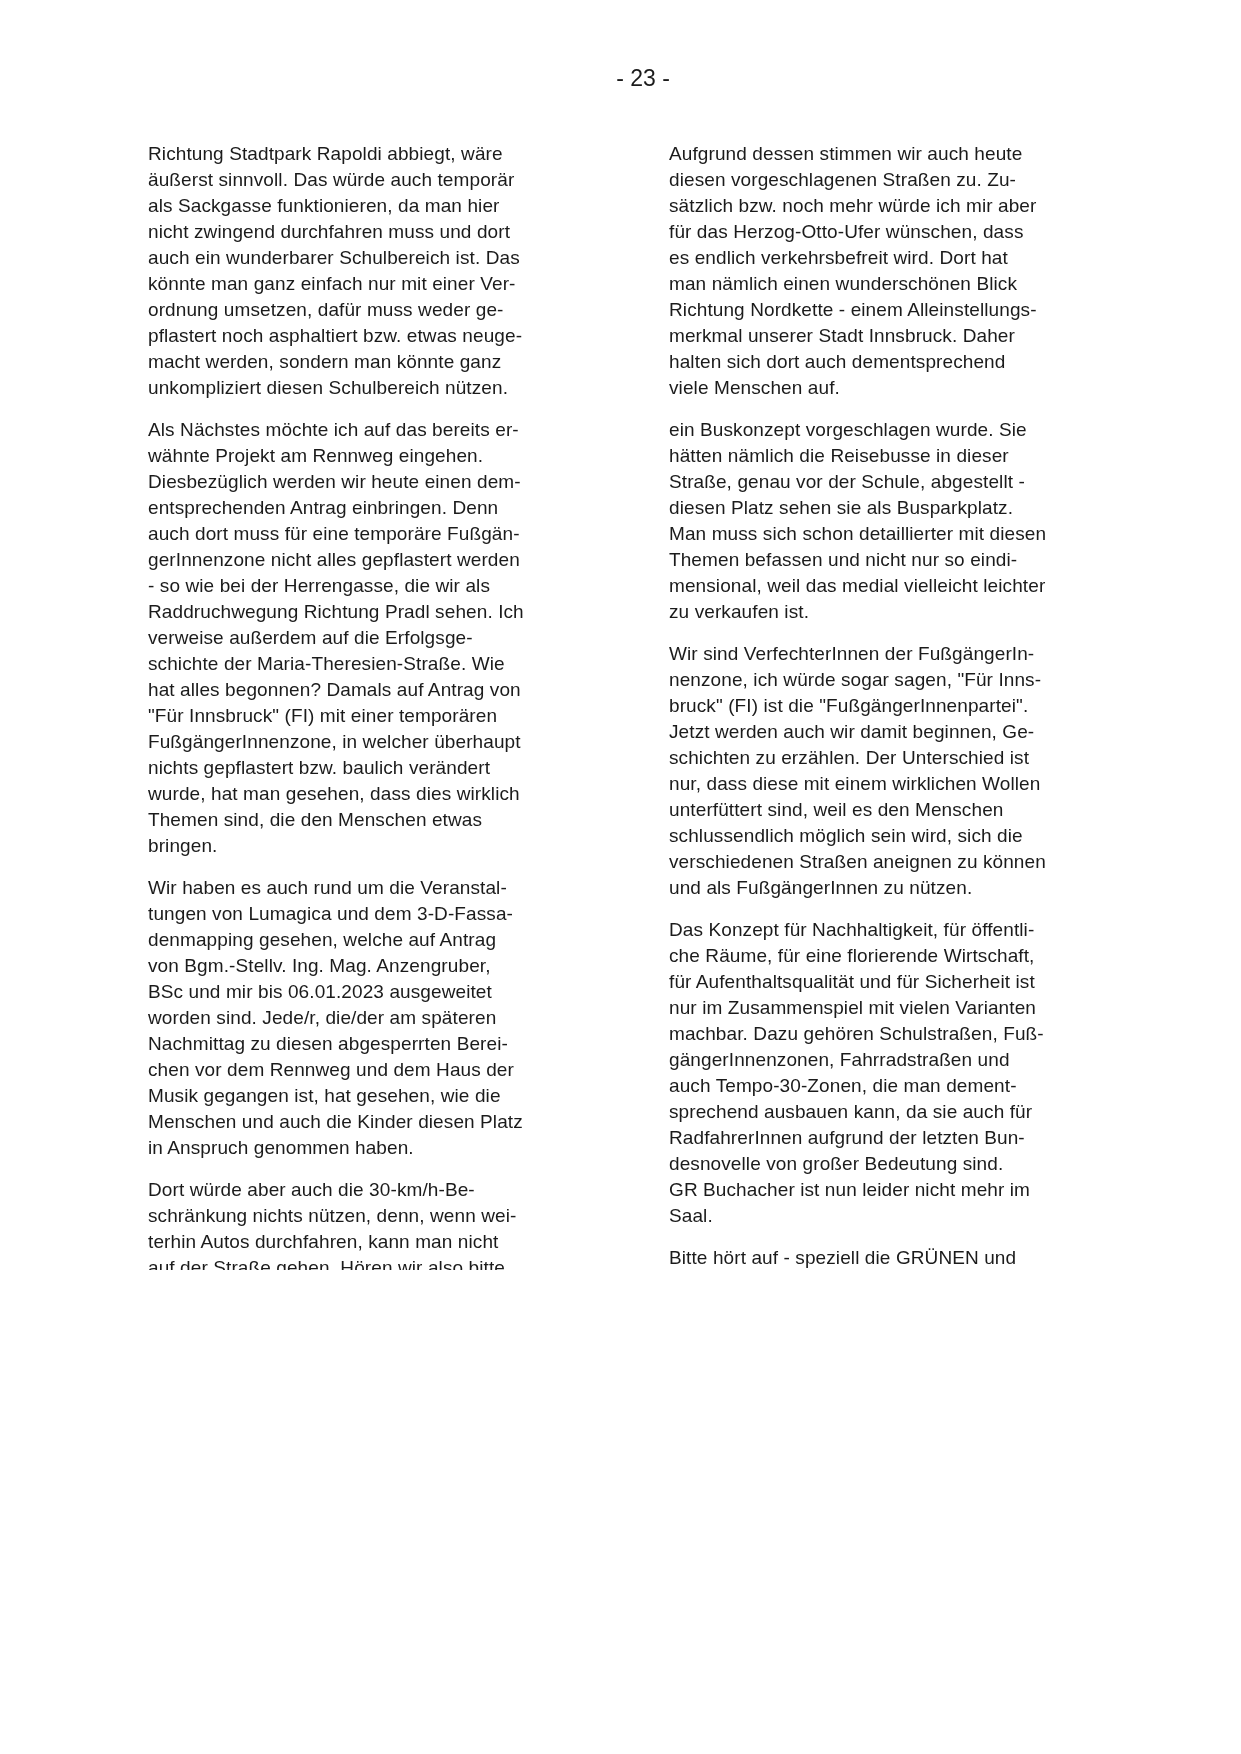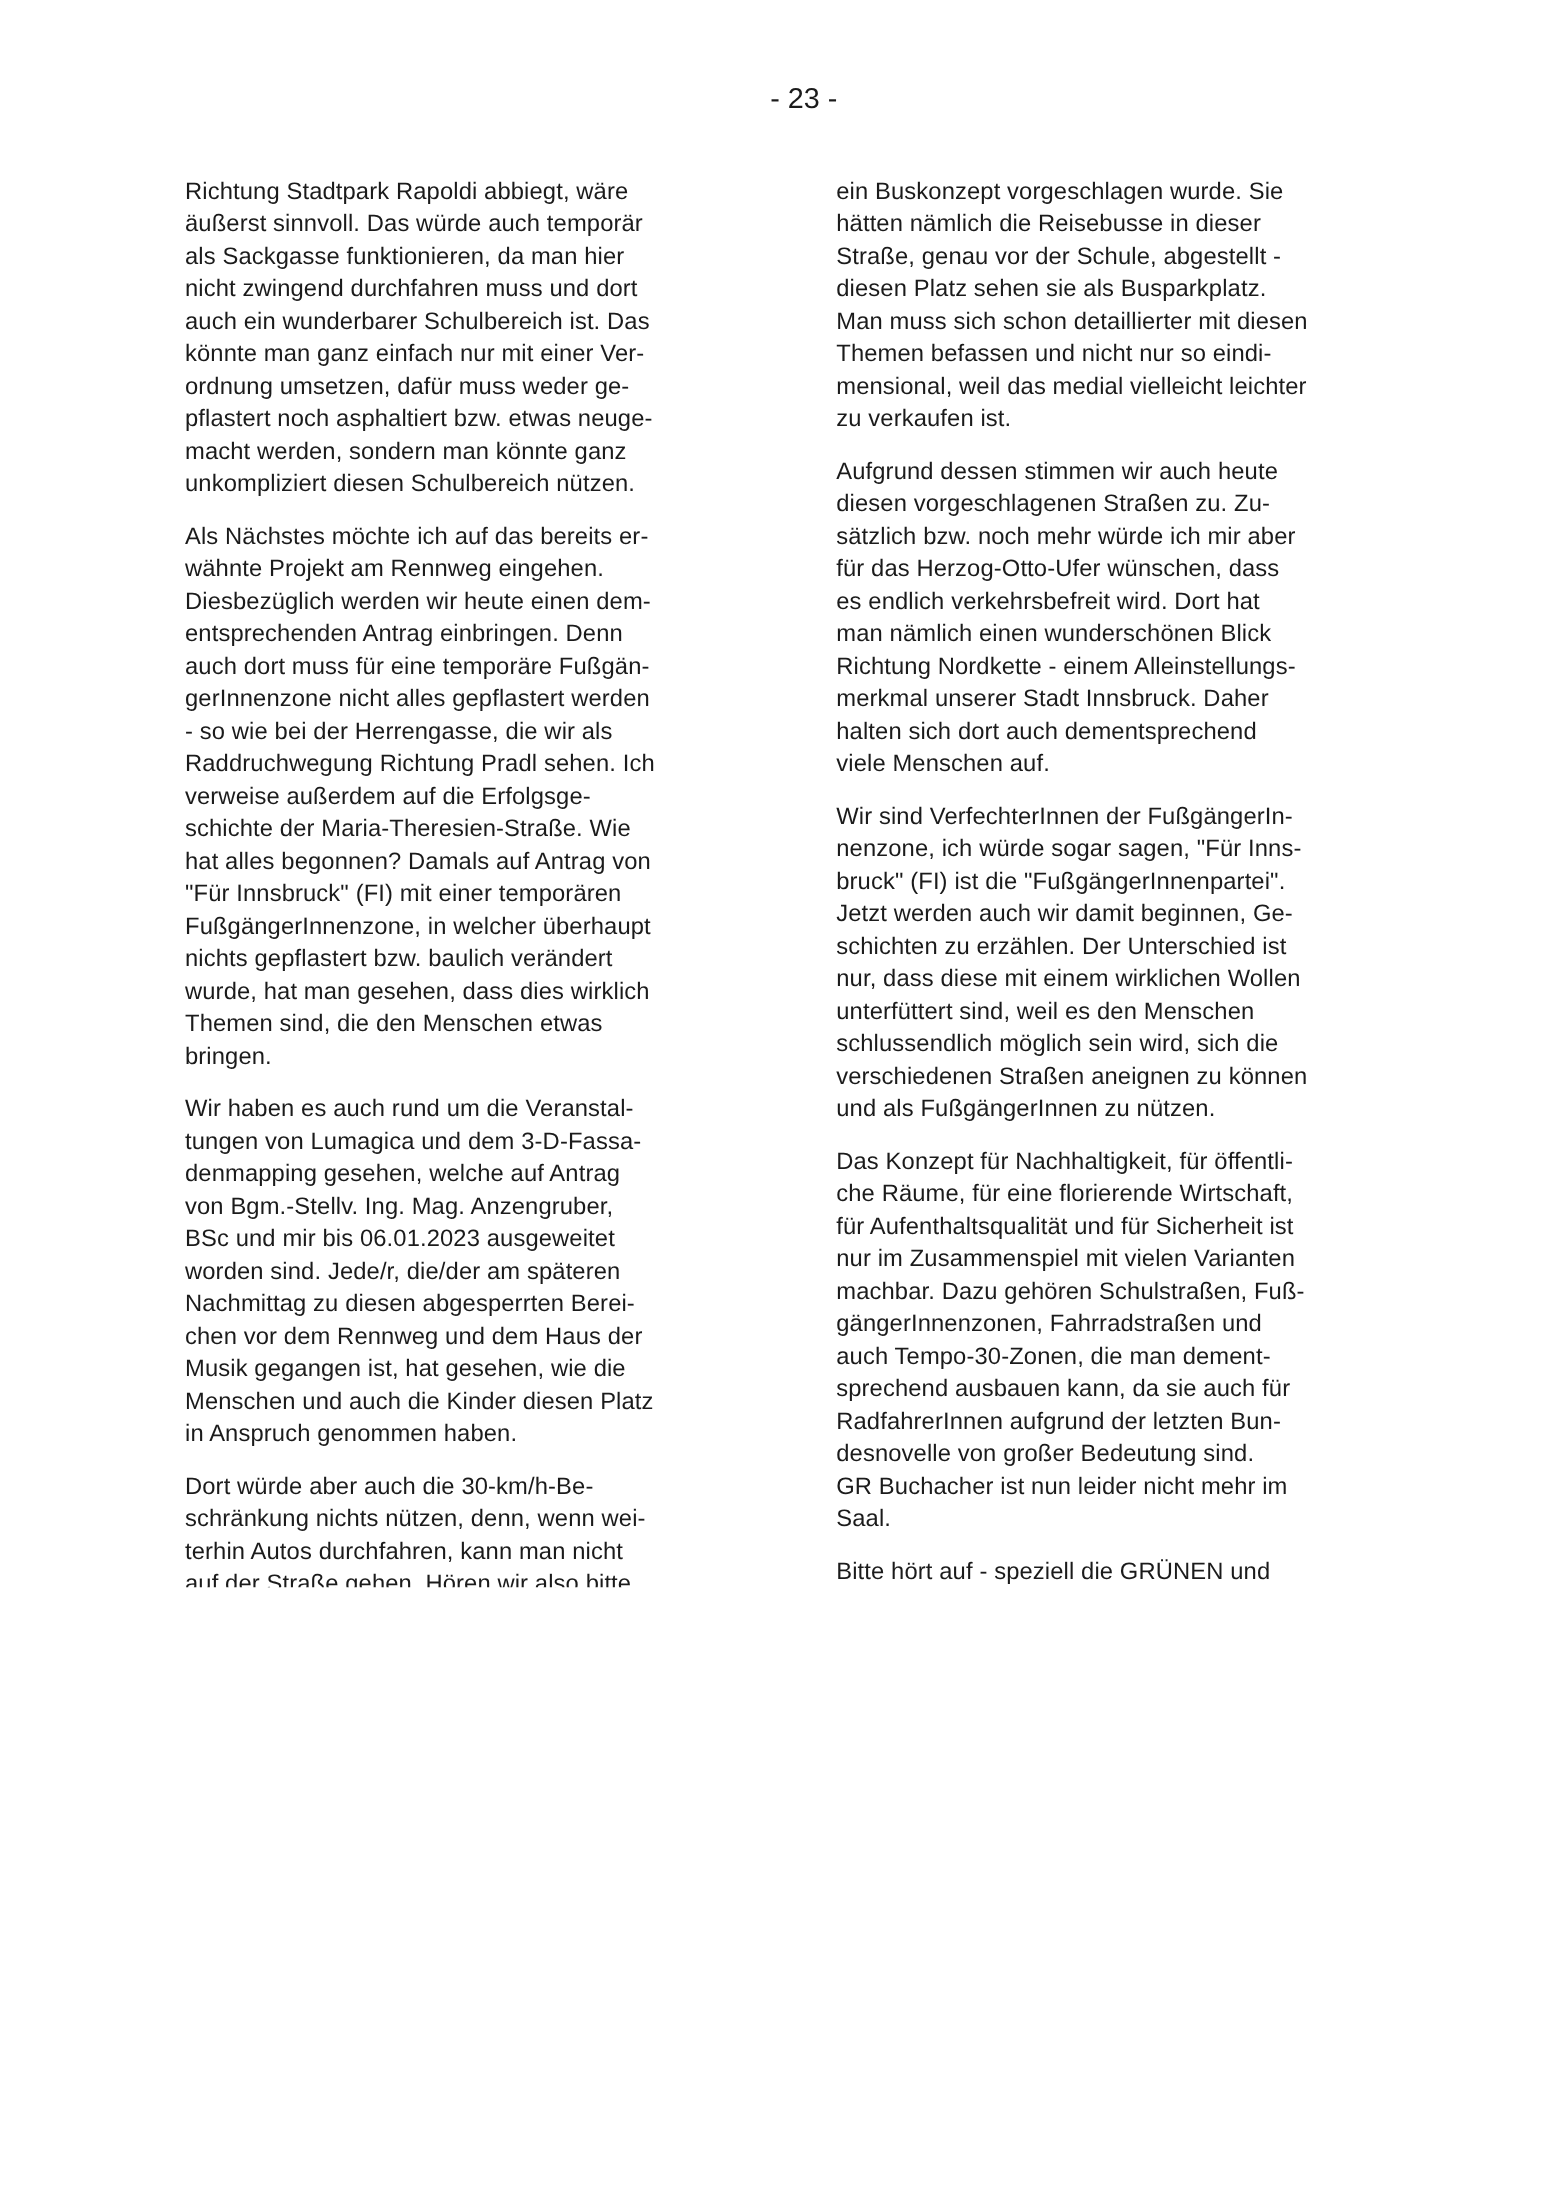--- a/index.html
+++ b/index.html
@@ -106,38 +106,38 @@
 auf, zwischen Links und Rechts dieses
 Tempo-30 zu einer hochideologischen An-
 gelegenheit zu machen, und vor allem dies
 so hinzustellen, als ob damit die Verkehrs-
 probleme der Stadt Innsbruck gelöst wür-
 den. Es gibt andere Dinge, die in diesem
 Bereich wichtig sind.</p>
     </div>
 
   <div class="col col-right" id="col-right">
-      <p class="para">ein Buskonzept vorgeschlagen wurde. Sie
-hätten nämlich die Reisebusse in dieser
-Straße, genau vor der Schule, abgestellt -
-diesen Platz sehen sie als Busparkplatz.
-Man muss sich schon detaillierter mit diesen
-Themen befassen und nicht nur so eindi-
-mensional, weil das medial vielleicht leichter
-zu verkaufen ist.</p>
       <p class="para">Aufgrund dessen stimmen wir auch heute
 diesen vorgeschlagenen Straßen zu. Zu-
 sätzlich bzw. noch mehr würde ich mir aber
 für das Herzog-Otto-Ufer wünschen, dass
 es endlich verkehrsbefreit wird. Dort hat
 man nämlich einen wunderschönen Blick
 Richtung Nordkette - einem Alleinstellungs-
 merkmal unserer Stadt Innsbruck. Daher
 halten sich dort auch dementsprechend
 viele Menschen auf.</p>
+      <p class="para">ein Buskonzept vorgeschlagen wurde. Sie
+hätten nämlich die Reisebusse in dieser
+Straße, genau vor der Schule, abgestellt -
+diesen Platz sehen sie als Busparkplatz.
+Man muss sich schon detaillierter mit diesen
+Themen befassen und nicht nur so eindi-
+mensional, weil das medial vielleicht leichter
+zu verkaufen ist.</p>
       <p class="para">Wir sind VerfechterInnen der FußgängerIn-
 nenzone, ich würde sogar sagen, "Für Inns-
 bruck" (FI) ist die "FußgängerInnenpartei".
 Jetzt werden auch wir damit beginnen, Ge-
 schichten zu erzählen. Der Unterschied ist
 nur, dass diese mit einem wirklichen Wollen
 unterfüttert sind, weil es den Menschen
 schlussendlich möglich sein wird, sich die
 verschiedenen Straßen aneignen zu können
 und als FußgängerInnen zu nützen.</p>

